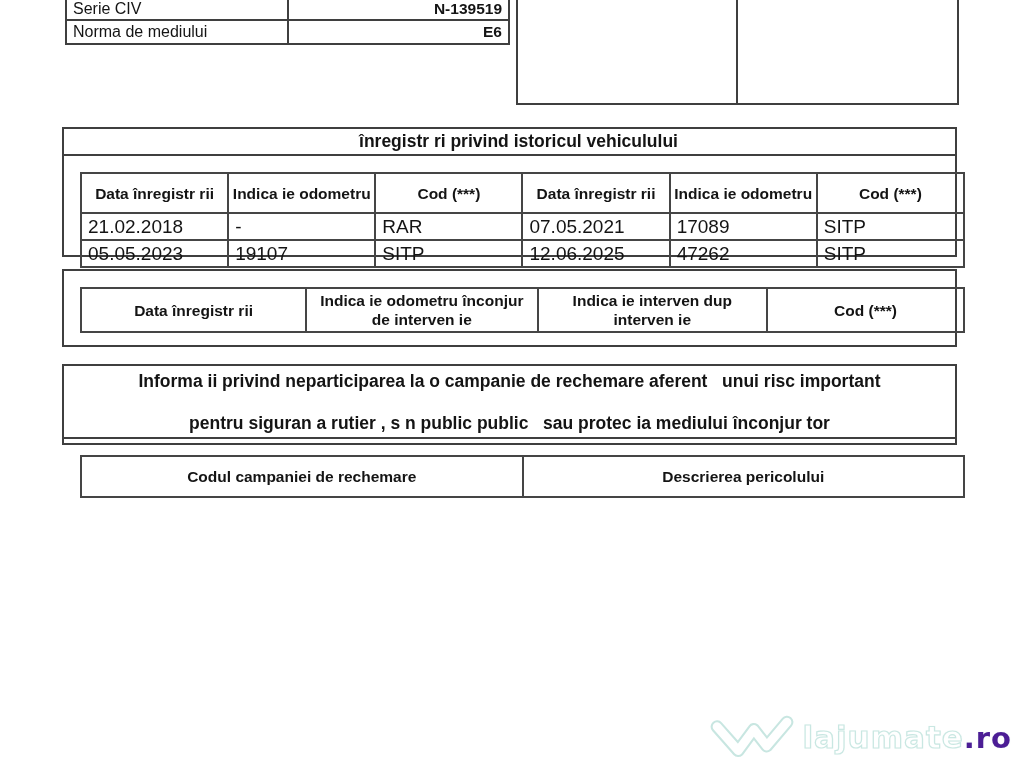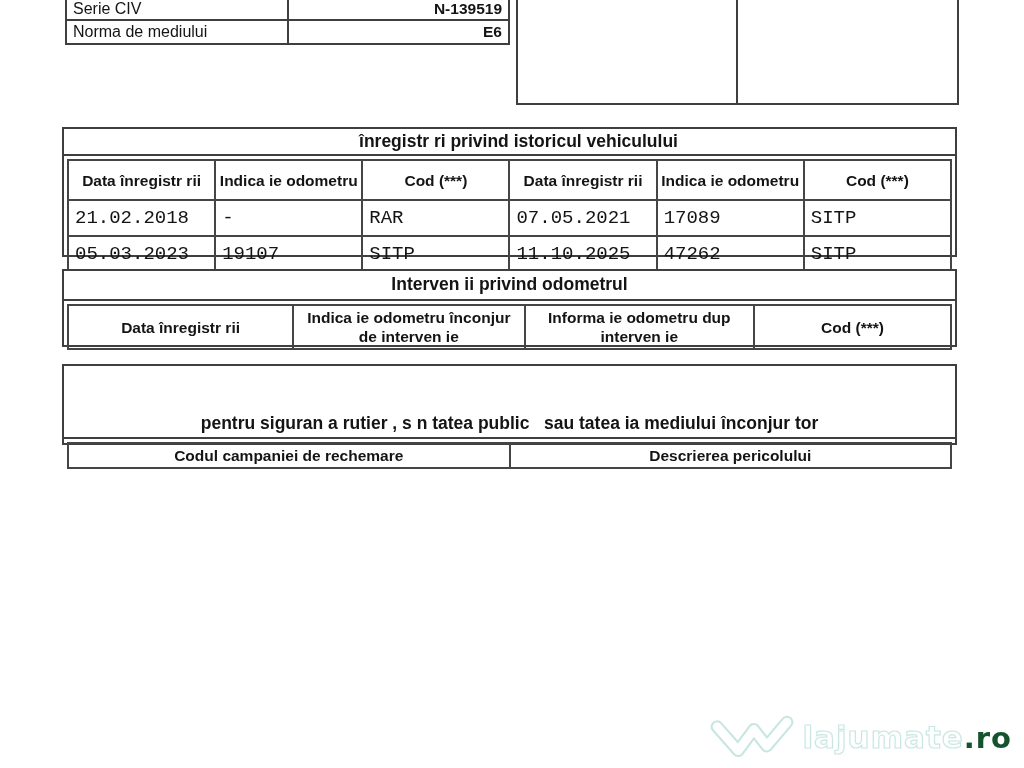--- a/index.html
+++ b/index.html
@@ -15,39 +15,39 @@
   #vehicle-table td{font-size:16px;line-height:19px;padding:1px 6px 2px 6px;vertical-align:top;}
   #vehicle-table tr:first-child td{vertical-align:bottom;padding-bottom:1px;}
   #vehicle-table td.val{font-weight:bold;text-align:right;font-size:15.5px;}
 
   
   #top-right-table{position:absolute;left:516px;top:-22px;width:441px;height:125px;}
 
   
   .section{position:absolute;left:62px;width:895px;border:2px solid #3f3f3f;box-sizing:border-box;background:#fff;}
   .section-title{border-bottom:2px solid #3f3f3f;text-align:center;font-weight:bold;font-size:17.5px;}
-  .inner-table{margin:3px;width:calc(100% - 6px);}
+  .inner-table{margin:16px;width:calc(100% - 6px);}
   .inner-table td{border:2px solid #454545;}
   .hdr{font-weight:bold;font-size:15.5px;text-align:center;line-height:19px;padding:2px 3px;vertical-align:middle;}
   .cell{font-size:19px;line-height:22px;padding:1px 6px;vertical-align:middle;}
 
   #history-section{top:127px;height:130px;}
   #history-section .section-title{line-height:24px;height:25px;padding-left:18px;}
   #history-section .inner-table tr.hrow{height:40px;}
-  #history-section .inner-table tr.drow{height:36px;font-family:Liberation Mono, monospace;}
+  #history-section .inner-table tr.drow{height:27px;}
 
   #odometer-section{top:269px;height:78px;}
   #odometer-section .section-title{line-height:27px;height:28px;}
   #odometer-section .inner-table tr.hrow{height:40px;}
 
   #recall-section{top:364px;height:81px;}
   .recall-info{font-weight:bold;font-size:17.5px;line-height:21px;text-align:center;
     padding:5px 4px 3px 4px;border-bottom:2px solid #3f3f3f;white-space:pre-wrap;}
   #recall-section .inner-table tr.hrow{height:23px;}
-  #recall-section .hdr{line-height:21px;padding:1px 3px;}
+  #recall-section .hdr{line-height:21px;padding:9px 3px;}
 
   
   #watermark{position:absolute;right:12px;bottom:6px;display:flex;align-items:center;gap:4px;}
   .wm-text{font-family:"DejaVu Sans",sans-serif;font-weight:bold;font-size:31px;letter-spacing:1px;
     color:#ffffff;-webkit-text-stroke:1.2px rgba(186,224,217,0.75);
     text-shadow:0 0 1px rgba(186,224,217,0.5);}
   .wm-tld{font-family:"DejaVu Sans",sans-serif;font-weight:bold;font-size:29px;
     -webkit-text-stroke:0;}
 </style>
 </head>
@@ -107,54 +107,53 @@
       </tr>
       <tr class="drow">
         <td class="cell">21.02.2018</td>
         <td class="cell">-</td>
         <td class="cell">RAR</td>
         <td class="cell">07.05.2021</td>
         <td class="cell">17089</td>
         <td class="cell">SITP</td>
       </tr>
       <tr class="drow">
-        <td class="cell">05.03.2023</td>
+        <td class="cell">05.05.2023</td>
         <td class="cell">19107</td>
         <td class="cell">SITP</td>
-        <td class="cell">11.10.2025</td>
+        <td class="cell">12.06.2025</td>
         <td class="cell">47262</td>
         <td class="cell">SITP</td>
       </tr>
     </tbody>
       </table>
   </div>
 
   <div class="section" id="odometer-section">
-    <div class="section-title">Interven ii privind odometrul</div>
     <table class="inner-table">
       <colgroup>
           <col style="width:25.5%">
           <col style="width:26.2%">
           <col style="width:26%">
           <col style="width:22.3%">
         </colgroup>
       <tbody>
           <tr class="hrow">
         <td class="hdr">Data înregistr rii</td>
         <td class="hdr">Indica ie odometru înconjur de interven ie</td>
-        <td class="hdr">Informa ie odometru dup  interven ie</td>
+        <td class="hdr">Indica ie interven dup  interven ie</td>
         <td class="hdr">Cod (***)</td>
       </tr>
     </tbody>
       </table>
   </div>
 
   <div class="section" id="recall-section">
-    <div class="recall-info"><br>
-<span>pentru siguran a rutier , s n tatea public   sau tatea ia mediului înconjur tor</span></div>
+    <div class="recall-info"><span>Informa ii privind neparticiparea la o campanie de rechemare aferent   unui risc important</span><br>
+<span>pentru siguran a rutier , s n public public   sau protec ia mediului înconjur tor</span></div>
     <table class="inner-table">
       <colgroup>
           <col style="width:50%">
           <col style="width:50%">
         </colgroup>
       <tbody>
           <tr class="hrow">
         <td class="hdr">Codul campaniei de rechemare</td>
         <td class="hdr">Descrierea pericolului</td>
       </tr>
@@ -162,16 +161,16 @@
       </table>
   </div>
 
   <div id="watermark">
     <span>
       <svg width="92" height="46" viewBox="0 0 100 50">
         <path d="M12 16 L35 42 L52 19 L66 37 L88 11" fill="none" stroke="rgba(186,224,217,0.8)" stroke-width="14" stroke-linecap="round" stroke-linejoin="round"></path>
         <path d="M12 16 L35 42 L52 19 L66 37 L88 11" fill="none" stroke="#ffffff" stroke-width="9.5" stroke-linecap="round" stroke-linejoin="round"></path>
       </svg>
     </span>
-    <span class="wm-text"><span>lajumate</span><span class="wm-tld" id="wm-tld" style="color: #14532d;">.ro</span></span>
+    <span class="wm-text"><span>lajumate</span><span class="wm-tld" id="wm-tld" style="color: #4c1d95;">.ro</span></span>
   </div>
 
 </div>
 
 </body></html>

